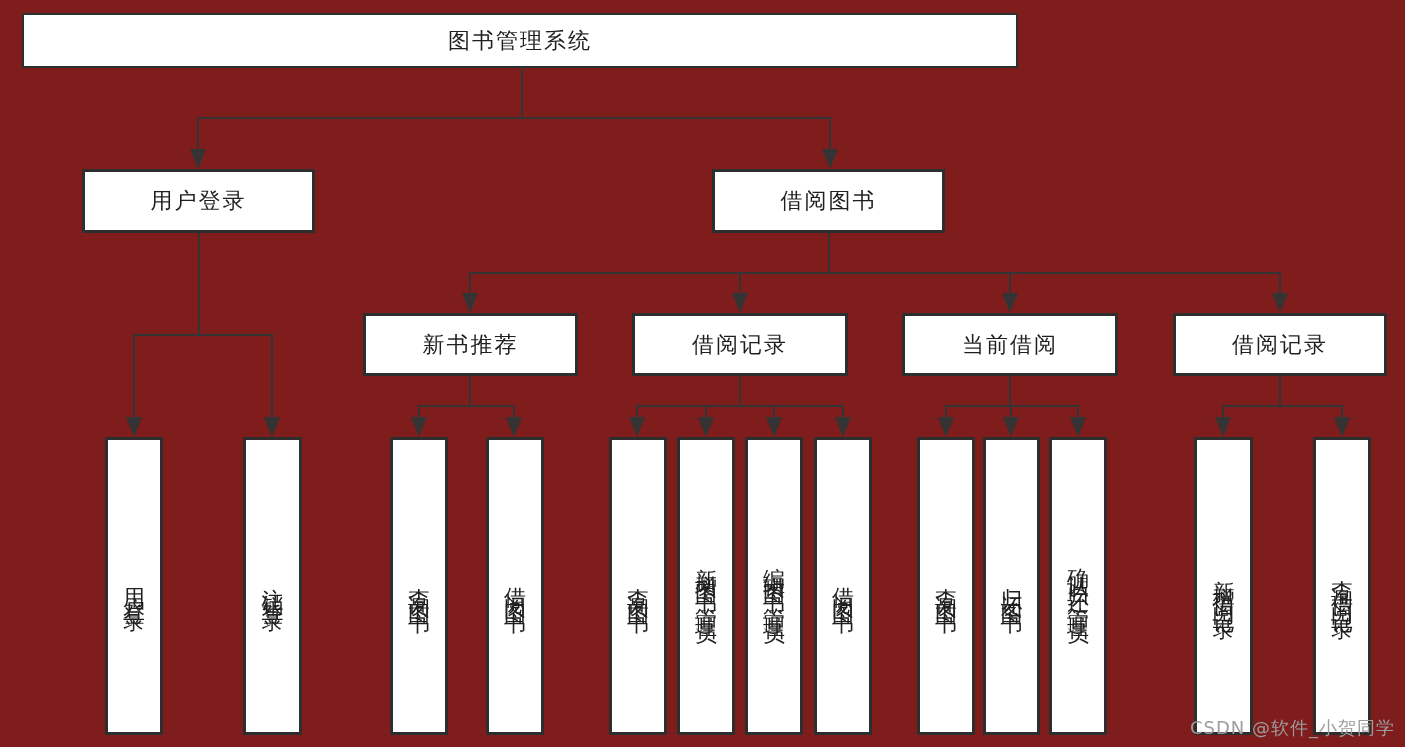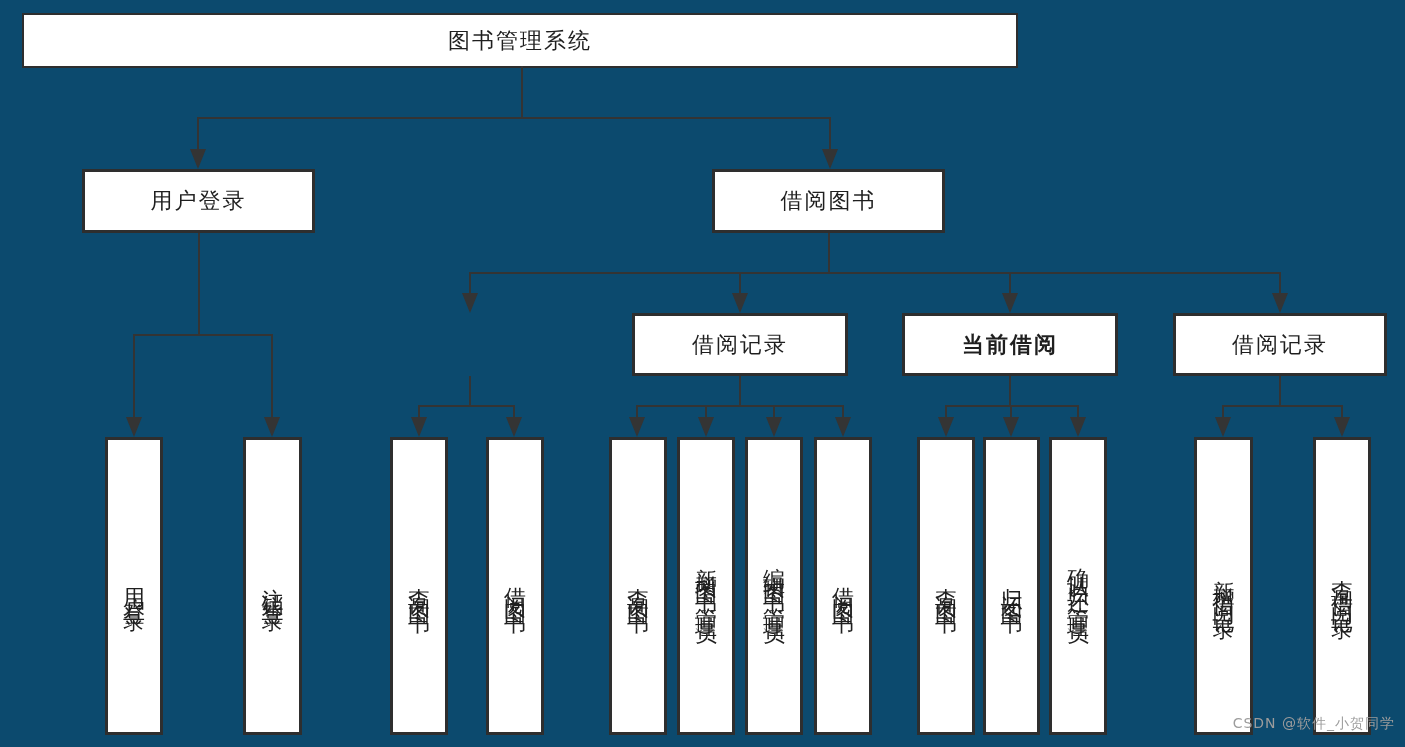--- a/index.html
+++ b/index.html
@@ -1,19 +1,19 @@
 <!DOCTYPE html>
 <html><head>
 <meta charset="utf-8">
 <style>
   html,body{margin:0;padding:0;background:#ffffff;}
   #canvas{
     position:relative;
     width:1405px;height:747px;
-    background:#0c4a6e;
+    background:#7f1d1d;
     font-family:"DejaVu Sans","Liberation Sans",sans-serif;
     overflow:hidden;
   }
   .node{
     position:absolute;
     background:#ffffff;
     border:3px solid #2e2e2e;
     box-sizing:border-box;
     display:flex;align-items:center;justify-content:center;
     font-size:22px;color:#1f1f1f;letter-spacing:2px;
@@ -37,22 +37,22 @@
   .vl{position:absolute;width:2px;background:#343434;}
   .hl{position:absolute;height:2px;background:#343434;}
   .ar{
     position:absolute;width:0;height:0;
     border-left:8px solid transparent;
     border-right:8px solid transparent;
     border-top:20px solid #343434;
   }
   #watermark{
     position:absolute;
-    right:10px;bottom:14px;
-    font-size:14px;
+    right:10px;bottom:7px;
+    font-size:18px;
     color:#9c9c9c;
     letter-spacing:1px;
     white-space:nowrap;
   }
 </style>
 </head>
 <body>
 
 <div id="canvas">
 
@@ -61,26 +61,29 @@
   </div>
 
   <div class="node" style="left:82px;top:169px;width:233px;height:64px;">
     <span>用户登录</span>
   </div>
 
   <div class="node" style="left:712px;top:169px;width:233px;height:64px;">
     <span>借阅图书</span>
   </div>
 
+  <div class="node" style="left:363px;top:313px;width:215px;height:63px;">
+    <span>新书推荐</span>
+  </div>
 
   <div class="node" style="left:632px;top:313px;width:216px;height:63px;">
     <span>借阅记录</span>
   </div>
 
-  <div class="node" style="left:902px;top:313px;width:216px;height:63px;font-weight:bold;">
+  <div class="node" style="left:902px;top:313px;width:216px;height:63px;">
     <span>当前借阅</span>
   </div>
 
   <div class="node" style="left:1173px;top:313px;width:214px;height:63px;">
     <span>借阅记录</span>
   </div>
 
   <div class="vnode" style="left:105px;top:437px;width:58px;height:298px;">
     <span>用户登录</span>
   </div>

